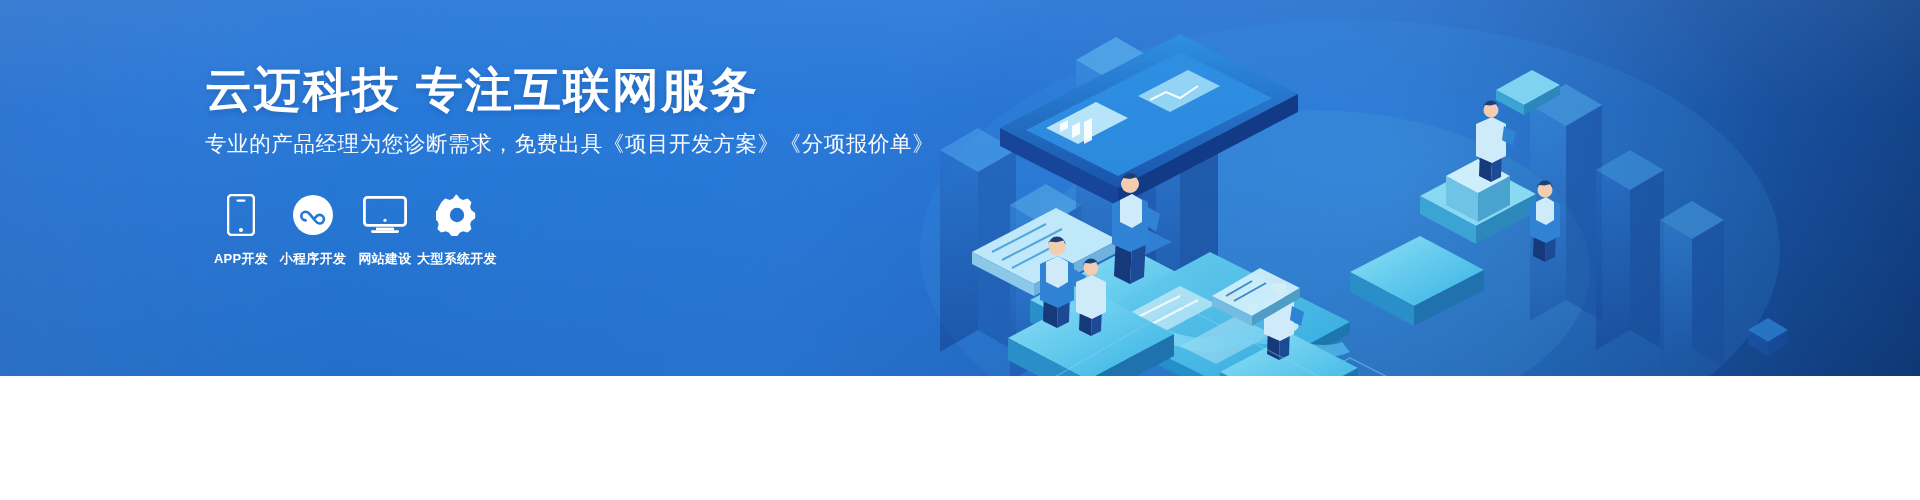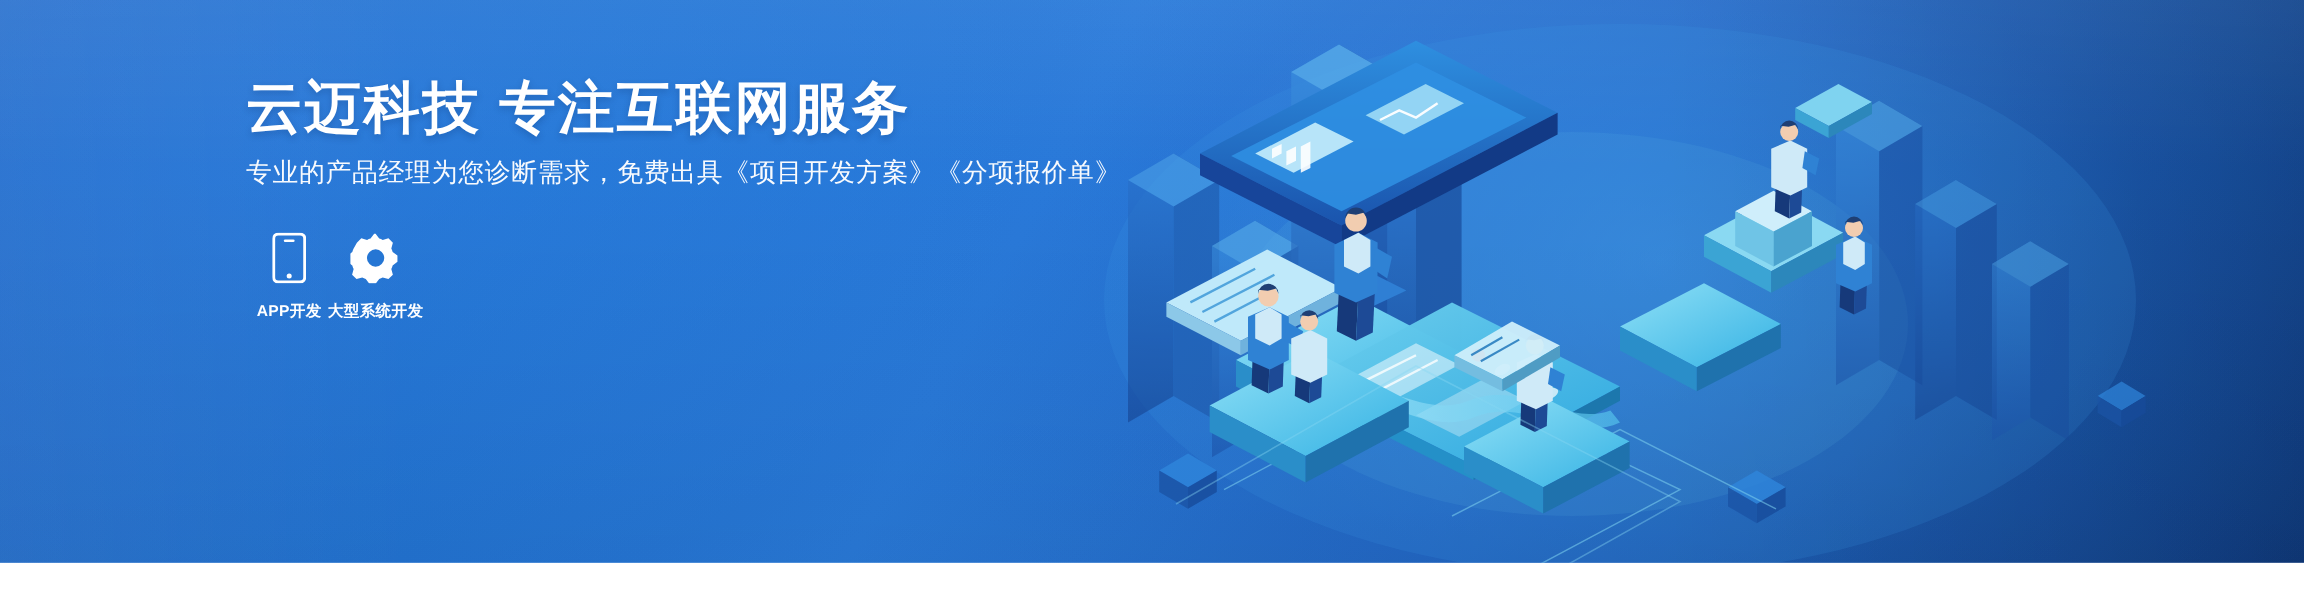--- a/index.html
+++ b/index.html
@@ -3,21 +3,21 @@
 <meta charset="utf-8">
 <style>
   * { margin:0; padding:0; box-sizing:border-box; }
   html, body {
     width:1920px; height:500px;
     overflow:hidden;
     font-family:"Liberation Sans","DejaVu Sans",sans-serif;
   }
   .banner{
     position:relative;
-    width:1920px; height:469px;
+    width:1920px; height:376px;
     background:
       radial-gradient(ellipse 900px 620px at 72% 46%, rgba(58,142,232,0.55) 0%, rgba(40,110,206,0.18) 45%, rgba(28,86,180,0) 72%),
       radial-gradient(ellipse 1100px 700px at 14% 24%, rgba(52,132,226,0.40) 0%, rgba(30,94,190,0.10) 55%, rgba(22,76,168,0) 78%),
       linear-gradient(118deg, #1f68c9 0%, #2276d6 24%, #2a7ddd 44%, #2268c6 66%, #164f9f 88%, #113f87 100%);
     overflow:hidden;
   }
   
   .banner::after{
     content:"";
     position:absolute; inset:0;
@@ -111,22 +111,42 @@
         <div class="icon-glyph">
           <svg width="28" height="42" viewBox="0 0 28 42">
             <rect x="1" y="1" width="26" height="40" rx="4" ry="4" fill="none" stroke="#ffffff" stroke-width="2.6"></rect>
             <rect x="9.5" y="5.5" width="9" height="2.2" rx="1.1" fill="#ffffff"></rect>
             <circle cx="14" cy="36" r="2.1" fill="#ffffff"></circle>
           </svg>
         </div>
         <div class="icon-label">APP开发</div>
       </div>
 
-
-
+      <div class="icon-item">
+        <div class="icon-glyph">
+          <svg width="42" height="42" viewBox="0 0 42 42">
+            <circle cx="21" cy="21" r="20" fill="#ffffff"></circle>
+            <path d="M13.6 26.4c-2.4 0-4.3-1.9-4.3-4.3s1.9-4.3 4.3-4.3c2.0 0 3.2 1.2 4.6 2.9l5.0 6.1c1.3 1.6 2.5 2.7 4.4 2.7 2.4 0 4.3-1.9 4.3-4.3s-1.9-4.3-4.3-4.3c-2.0 0-3.2 1.2-4.6 2.9" fill="none" stroke="#2576d4" stroke-width="2.6" stroke-linecap="round"></path>
+          </svg>
+        </div>
+        <div class="icon-label">小程序开发</div>
+      </div>
+
+
+      <div class="icon-item">
+        <div class="icon-glyph">
+          <svg width="44" height="38" viewBox="0 0 44 38">
+            <rect x="1.4" y="1.4" width="41.2" height="28" rx="3.2" fill="none" stroke="#ffffff" stroke-width="2.8"></rect>
+            <circle cx="22" cy="24.3" r="1.6" fill="#ffffff"></circle>
+            <rect x="13" y="31.6" width="18" height="2.8" fill="#ffffff"></rect>
+            <rect x="8" y="34.2" width="28" height="2.8" rx="1.4" fill="#ffffff"></rect>
+          </svg>
+        </div>
+        <div class="icon-label">网站建设</div>
+      </div>
 
       <div class="icon-item">
         <div class="icon-glyph">
           <svg width="42" height="42" viewBox="0 0 42 42">
             <path d="M21 0.8l3.0 4.0c1.0.2 2.0.6 2.9 1.1l4.8-1.3 3.7 3.7-1.3 4.8c.5.9.9 1.9 1.1 2.9l4.0 3.0v5.2l-4.0 3.0c-.2 1.0-.6 2.0-1.1 2.9l1.3 4.8-3.7 3.7-4.8-1.3c-.9.5-1.9.9-2.9 1.1l-3.0 4.0h-5.2l-3.0-4.0c-1.0-.2-2.0-.6-2.9-1.1l-4.8 1.3-3.7-3.7 1.3-4.8c-.5-.9-.9-1.9-1.1-2.9l-4.0-3.0v-5.2l4.0-3.0c.2-1.0.6-2.0 1.1-2.9L5.4 8.3l3.7-3.7 4.8 1.3c.9-.5 1.9-.9 2.9-1.1l3.0-4.0z" fill="#ffffff"></path>
             <circle cx="21" cy="21" r="7.2" fill="#2576d4"></circle>
           </svg>
         </div>
         <div class="icon-label">大型系统开发</div>
       </div>

